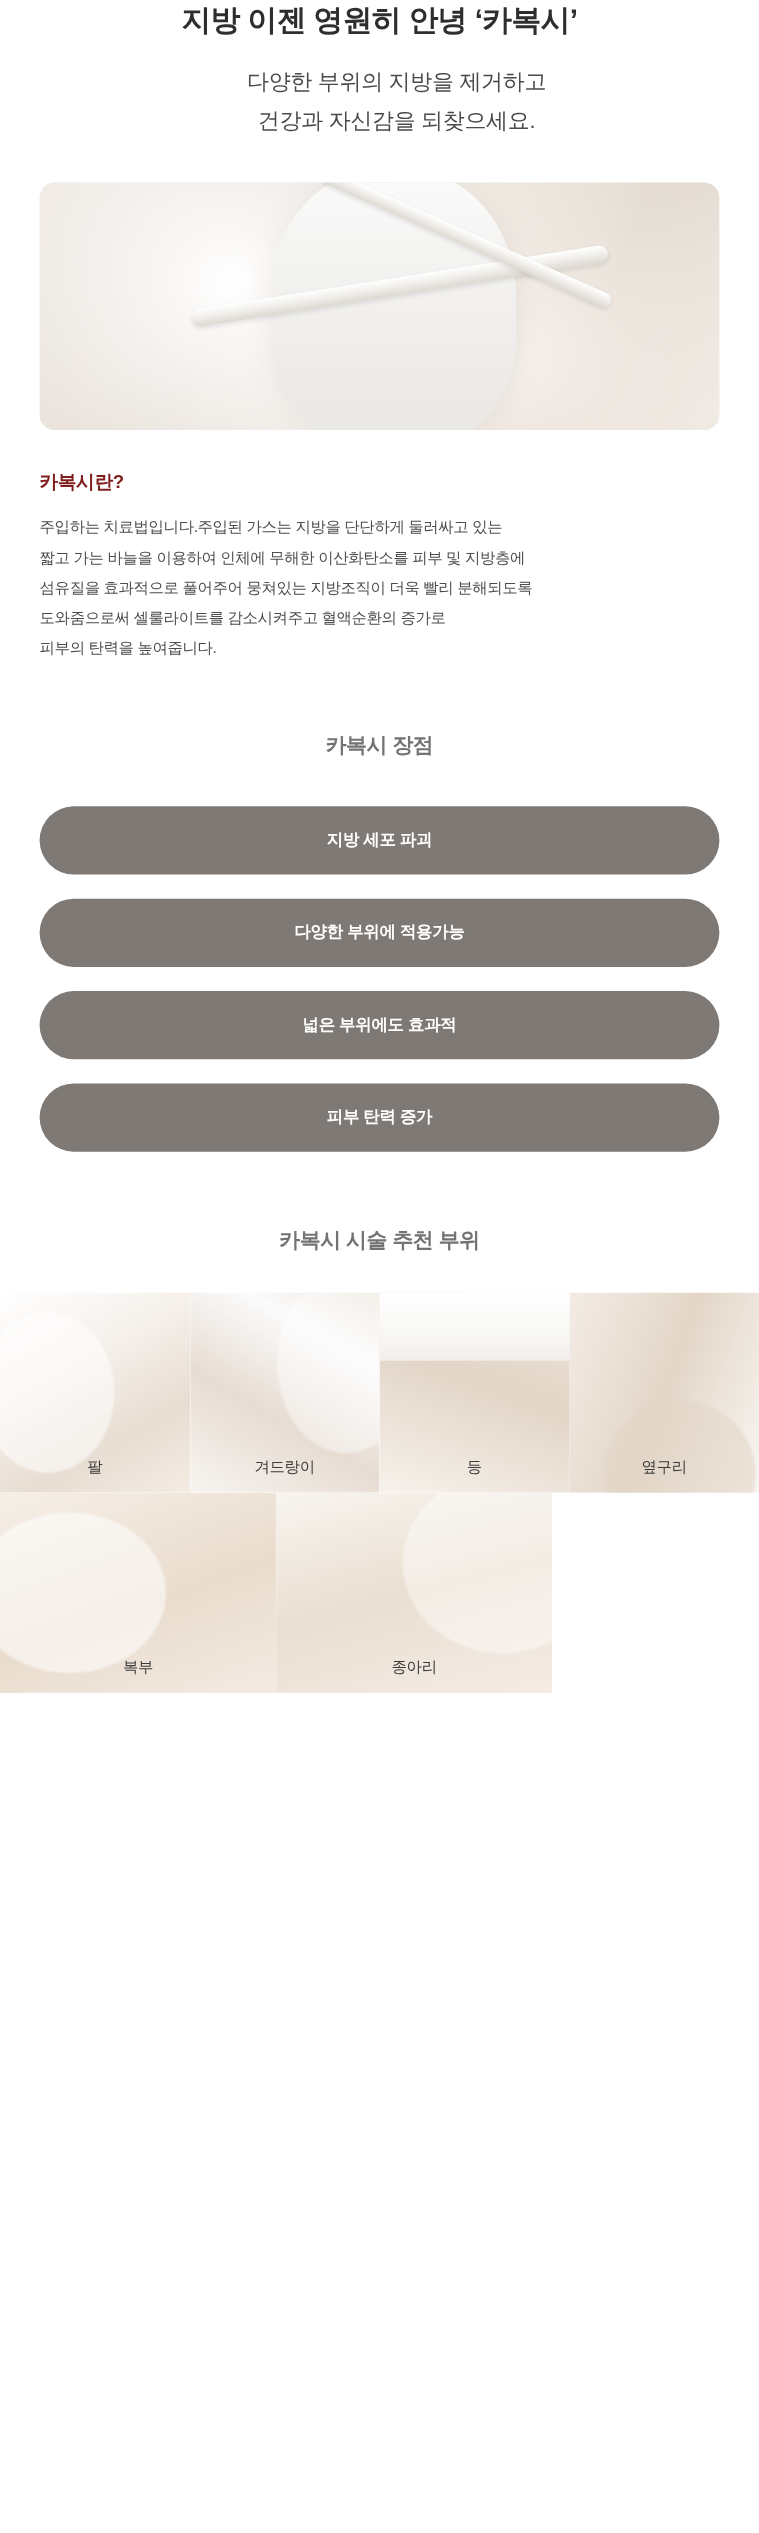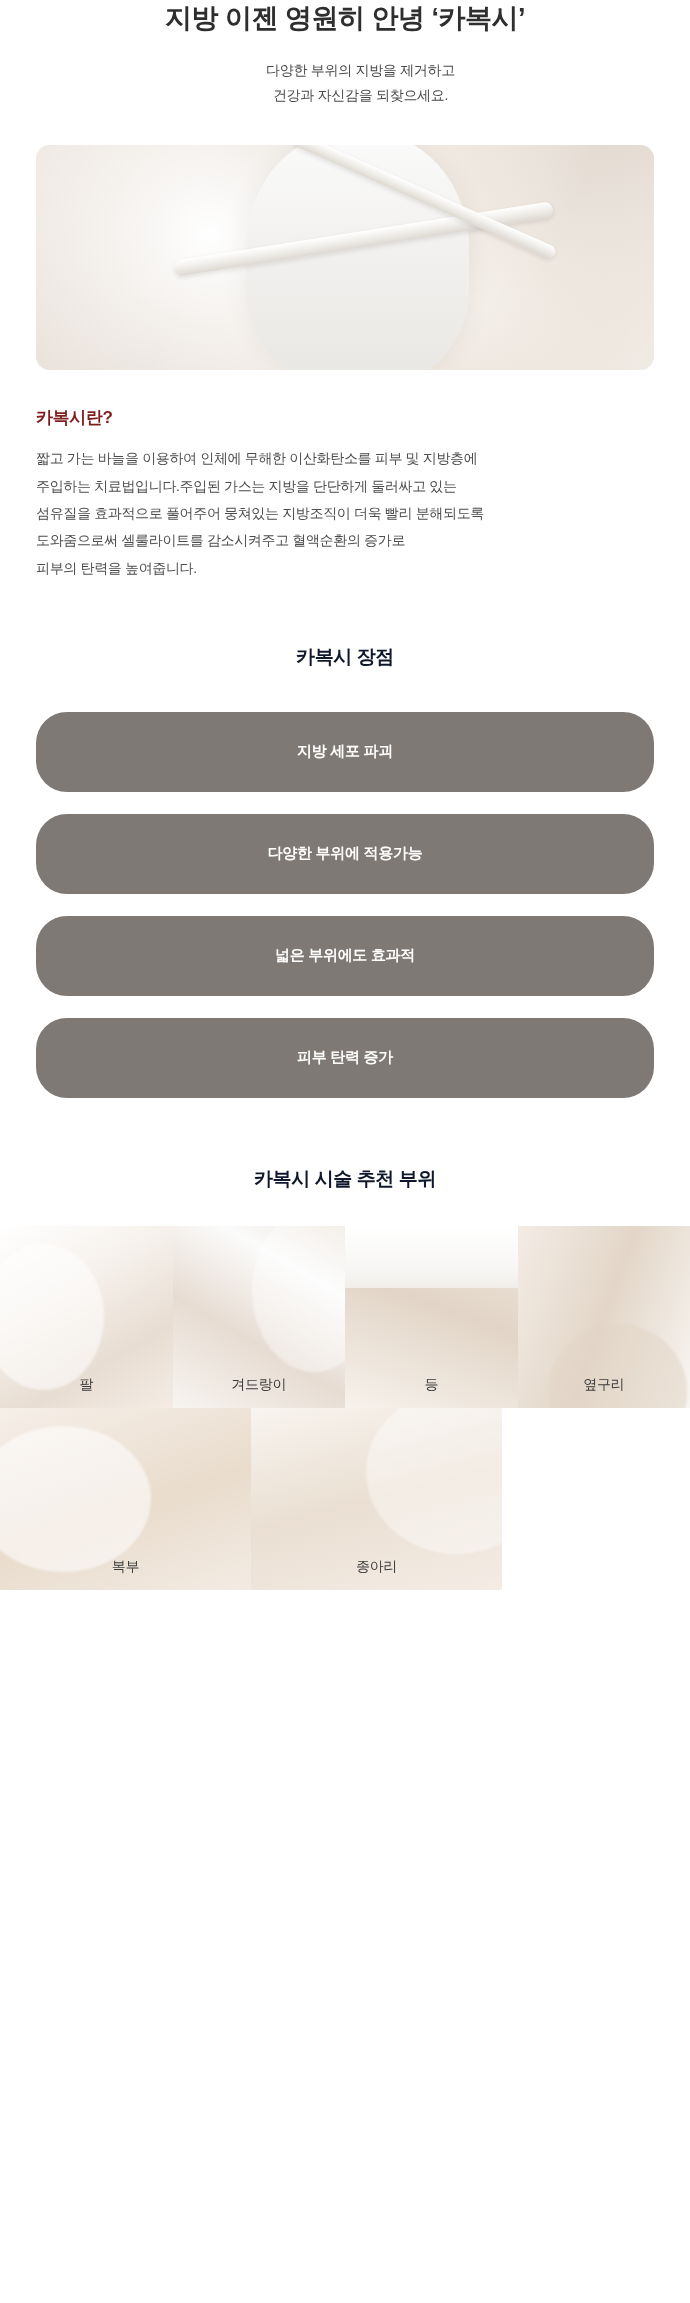--- a/index.html
+++ b/index.html
@@ -27,21 +27,21 @@
   }
   .hero-title {
     font-size: 27px;
     font-weight: bold;
     color: #2e2e2e;
     letter-spacing: -0.5px;
     line-height: 1.35;
   }
   .hero-sub {
     margin-top: 22px;
-    font-size: 14px;
+    font-size: 20px;
     line-height: 1.75;
     color: #4a4a4a;
     letter-spacing: -0.3px;
     margin-left: 31px;
   }
 
   
   .main-photo-wrap {
     margin: 38px 36px 0 36px;
     height: 225px;
@@ -108,30 +108,30 @@
     line-height: 1.95;
     color: #4c4c4c;
     letter-spacing: -0.35px;
   }
 
   
   .section-heading {
     text-align: center;
     font-size: 19px;
     font-weight: bold;
-    color: #0f172a;
+    color: #737373;
     letter-spacing: -0.4px;
   }
   .benefits {
     margin: 0 36px;
   }
   #benefits-heading { margin-top: 62px; }
   .pill {
     margin-top: 22px;
-    height: 80px;
+    height: 62px;
     border-radius: 31px;
     background: #7e7974;
     color: #ffffff;
     display: flex;
     align-items: center;
     justify-content: center;
     font-size: 15px;
     font-weight: bold;
     letter-spacing: -0.3px;
   }
@@ -212,22 +212,22 @@
 
   <div class="main-photo-wrap">
     <div class="ph photo-main"></div>
     <div class="tape"></div>
     <div class="tape t2"></div>
   </div>
 
   <div class="desc">
     <div class="desc-title">카복시란?</div>
     <div class="desc-body">
+      <div>주입하는 치료법입니다.주입된 가스는 지방을 단단하게 둘러싸고 있는</div>
       <div>짧고 가는 바늘을 이용하여 인체에 무해한 이산화탄소를 피부 및 지방층에</div>
-      <div>주입하는 치료법입니다.주입된 가스는 지방을 단단하게 둘러싸고 있는</div>
       <div>섬유질을 효과적으로 풀어주어 뭉쳐있는 지방조직이 더욱 빨리 분해되도록</div>
       <div>도와줌으로써 셀룰라이트를 감소시켜주고 혈액순환의 증가로</div>
       <div>피부의 탄력을 높여줍니다.</div>
     </div>
   </div>
 
   <div class="section-heading" id="benefits-heading">카복시 장점</div>
   <div class="benefits">
     <div class="pill" id="benefit-0">지방 세포 파괴</div>
     <div class="pill">다양한 부위에 적용가능</div>

